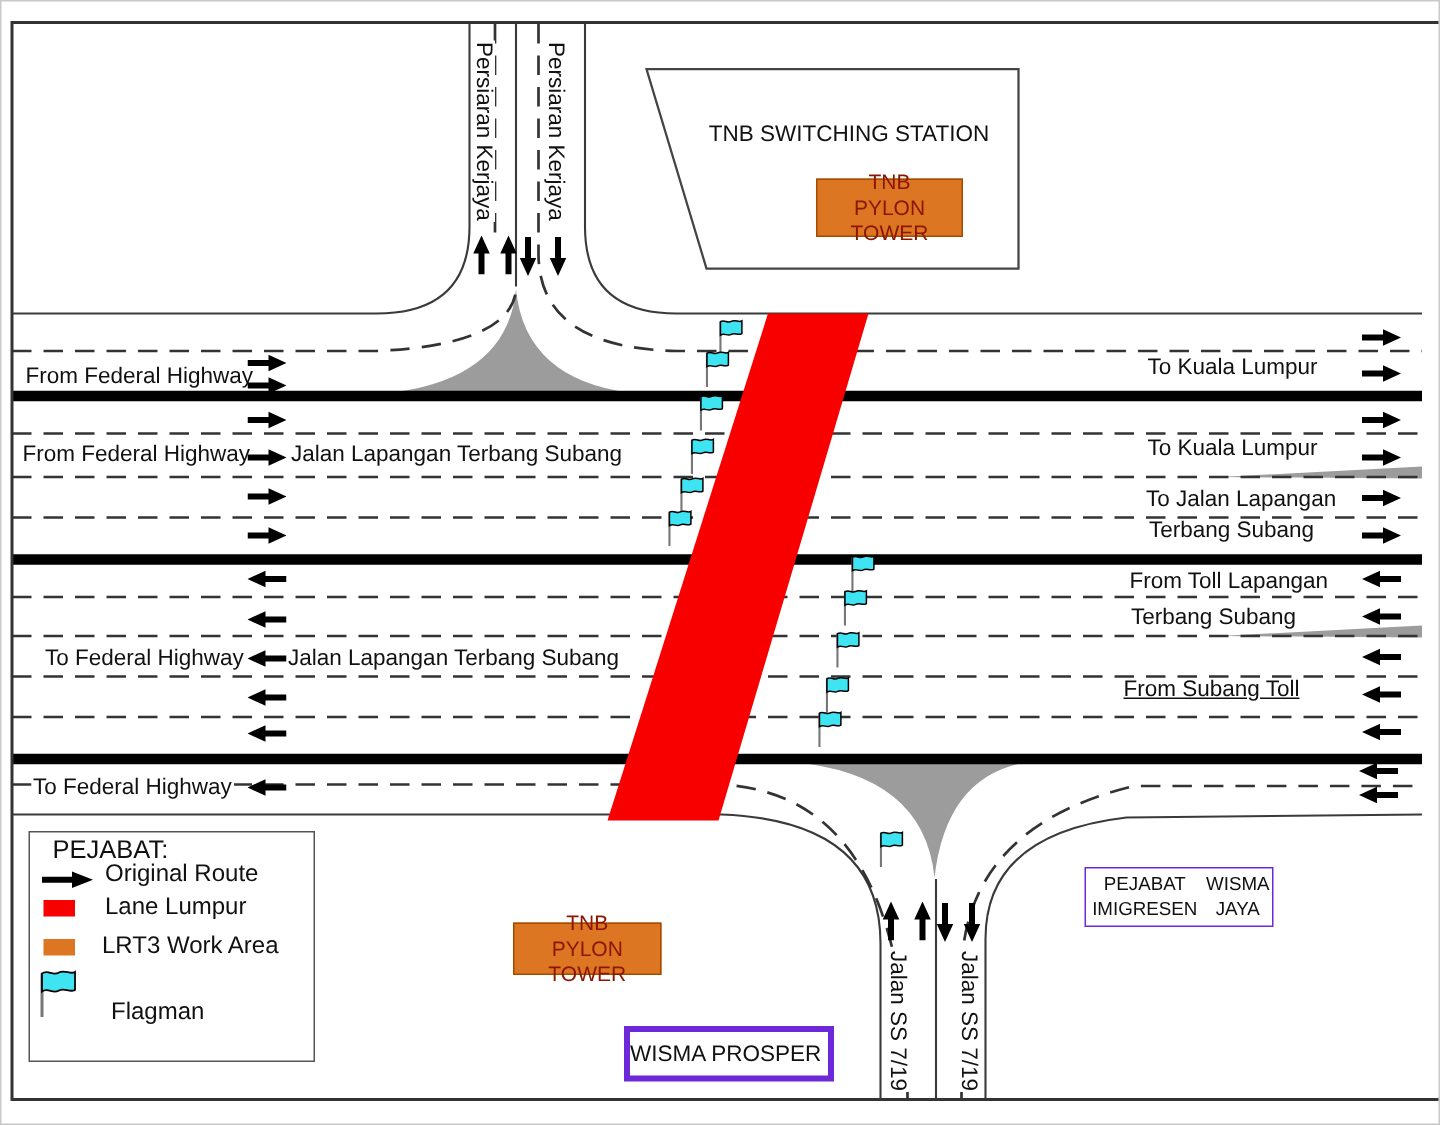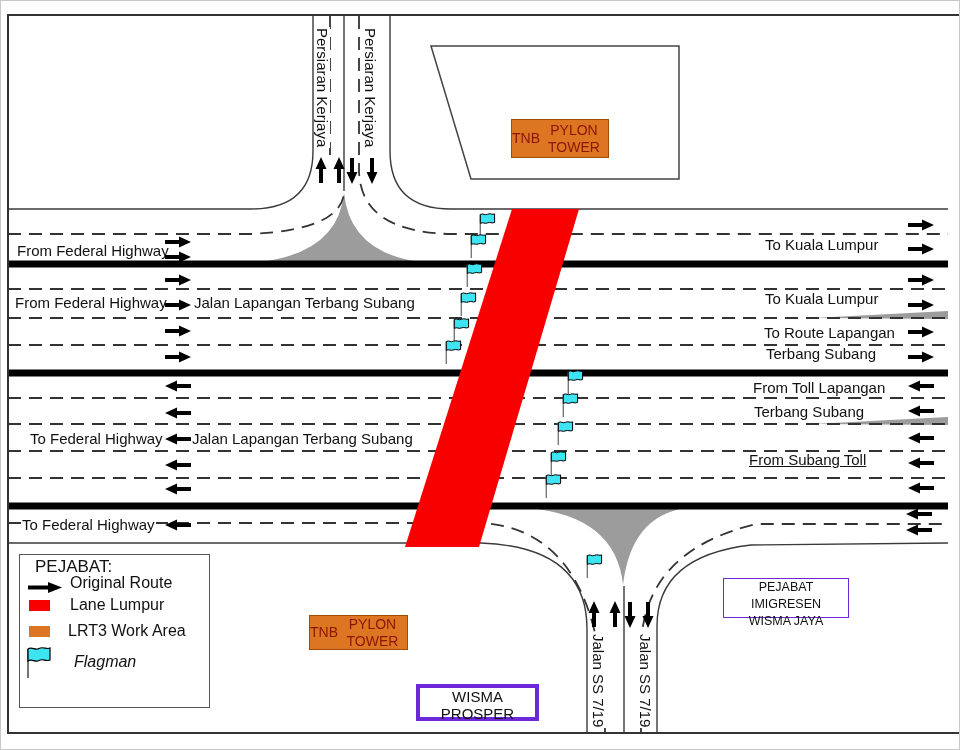--- a/index.html
+++ b/index.html
@@ -24,34 +24,34 @@
     font-size:15px; line-height:16px; background:#fff; padding:0 1px;
   }
   .road-label.vertical { writing-mode:vertical-rl; padding:1px 0; }
 
   .route-arrow { position:absolute; width:26px; height:12px; }
   .route-arrow svg { display:block; }
   .flagman { position:absolute; width:17px; height:26px; }
 
   .plain-box {
     position:absolute; background:#fff; border:4px solid #6d28d9;
-    display:flex; flex-direction:column; align-items:center; justify-content:space-between;
+    display:flex; flex-direction:row; align-items:center; justify-content:space-between;
     text-align:center;
   }
   .orange-box {
     position:absolute; background:var(--c-work_area_orange,#dd7622);
     border:1px solid #a34c00; color:var(--c-pylon_text,#8b1500);
-    display:flex; flex-direction:row; align-items:center; justify-content:center;
-    font-size:14px; line-height:17px; text-align:center;
+    display:flex; flex-direction:column; align-items:center; justify-content:center;
+    font-size:14px; line-height:17px; text-align:center;margin-left:33px;
   }
   #tnb-station-label {
     position:absolute; left:455px; top:80px; width:220px;
     text-align:center; font-size:15px;
   }
-  #wisma-box { left:415px; top:683px; width:123px; height:37px; font-size:15px; }
+  #wisma-box { left:415px; top:683px; width:140px; height:37px; font-size:15px; }
   #pejabat-box { left:722px; top:577px; width:126px; height:40px; font-size:12.5px; line-height:17px; border-width:1.5px; }
 
   #legend-box {
     position:absolute; left:18px; top:553px; width:191px; height:154px;
     background:#fff; border:1.5px solid #555; z-index:6;
   }
   #legend-box .lg-title { position:absolute; left:15px; top:2px; font-size:17px; }
   .lg-label { position:absolute; font-size:16px; white-space:nowrap; }
   .lg-icon  { position:absolute; }
   .lg-swatch { position:absolute; width:21px; height:11px; }
@@ -100,20 +100,21 @@
     </g>
 
     <polygon points="430,45 678,45 678,178 470,178" fill="#fff" stroke="#444" stroke-width="1.5"></polygon>
 
     <polygon points="511,208 578,208 478,546 404,546" style="fill:var(--c-lane_closure_red)"></polygon>
 
     <path d="M960,14 H7 V732 H960" fill="none" stroke="#333" stroke-width="2"></path>
   </svg>
 
   <div id="boxes-layer" class="layer">
+    <div id="tnb-station-label">TNB SWITCHING STATION</div>
 
     <div class="orange-box" style="left:510px; top:118px; width:98px; height:39px;">
       <span>TNB</span>
       <span>PYLON TOWER</span>
     </div>
 
     <div class="orange-box" style="left:308px; top:614px; width:99px; height:35px;">
       <span>TNB</span>
       <span>PYLON TOWER</span>
     </div>
@@ -127,21 +128,21 @@
       <span>WISMA JAYA</span>
     </div>
   </div>
 
   <div id="labels-layer" class="layer">
       <div class="road-label" style="left: 15px; top: 242px;">From Federal Highway</div>
       <div class="road-label" style="left: 13px; top: 294px;">From Federal Highway</div>
       <div class="road-label" style="left: 192px; top: 294px;">Jalan Lapangan Terbang Subang</div>
       <div class="road-label" style="left: 763px; top: 236px;">To Kuala Lumpur</div>
       <div class="road-label" style="left: 763px; top: 290px;">To Kuala Lumpur</div>
-      <div class="road-label" style="left: 762px; top: 324px;">To Route Lapangan</div>
+      <div class="road-label" style="left: 762px; top: 324px;">To Jalan Lapangan</div>
       <div class="road-label" style="left: 764px; top: 345px;">Terbang Subang</div>
       <div class="road-label" style="left: 751px; top: 379px;">From Toll Lapangan</div>
       <div class="road-label" style="left: 752px; top: 403px;">Terbang Subang</div>
       <div class="road-label" style="left: 28px; top: 430px;">To Federal Highway</div>
       <div class="road-label" style="left: 190px; top: 430px;">Jalan Lapangan Terbang Subang</div>
       <div class="road-label" style="left: 747px; top: 451px; text-decoration: underline;">From Subang Toll</div>
       <div class="road-label" style="left: 20px; top: 516px;">To Federal Highway</div>
       <div class="road-label vertical" style="left: 313px; top: 26px;">Persiaran Kerjaya</div>
       <div class="road-label vertical" style="left: 361px; top: 26px;">Persiaran Kerjaya</div>
       <div class="road-label vertical" style="left: 589px; top: 632px;">Jalan SS 7/19</div>
@@ -380,16 +381,16 @@
 
     <span class="lg-swatch" style="left:9px; top:71px; background:var(--c-work_area_orange);"></span>
     <span class="lg-label" style="left:48px; top:67px;">LRT3 Work Area</span>
 
     <span class="lg-icon" style="left:6px; top:90px;">
       <svg width="26" height="34" viewBox="0 0 26 34">
         <line x1="2" y1="4" x2="2" y2="33" stroke="#777" stroke-width="2"></line>
         <path d="M2,4 C6,1 9,6 13,3.5 C17,1 21,5 24,3 L24,15 C20,17 17,13 13,15.5 C9,18 6,13 2,16 Z" style="fill:var(--c-flag_cyan)" stroke="#000" stroke-width="1.2"></path>
       </svg>
     </span>
-    <span class="lg-label" style="left:54px; top:98px;font-style:italic;">Flagman</span>
+    <span class="lg-label" style="left:54px; top:111px;">Flagman</span>
 
   </div>
 </div>
 
 </body></html>

